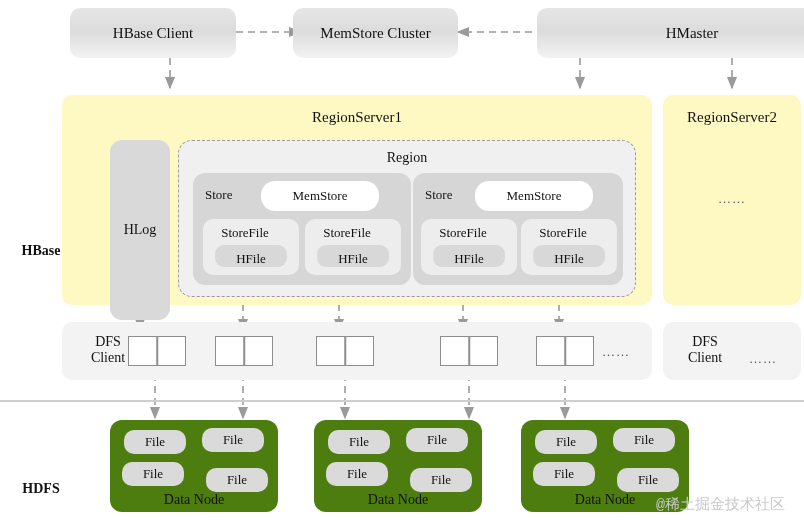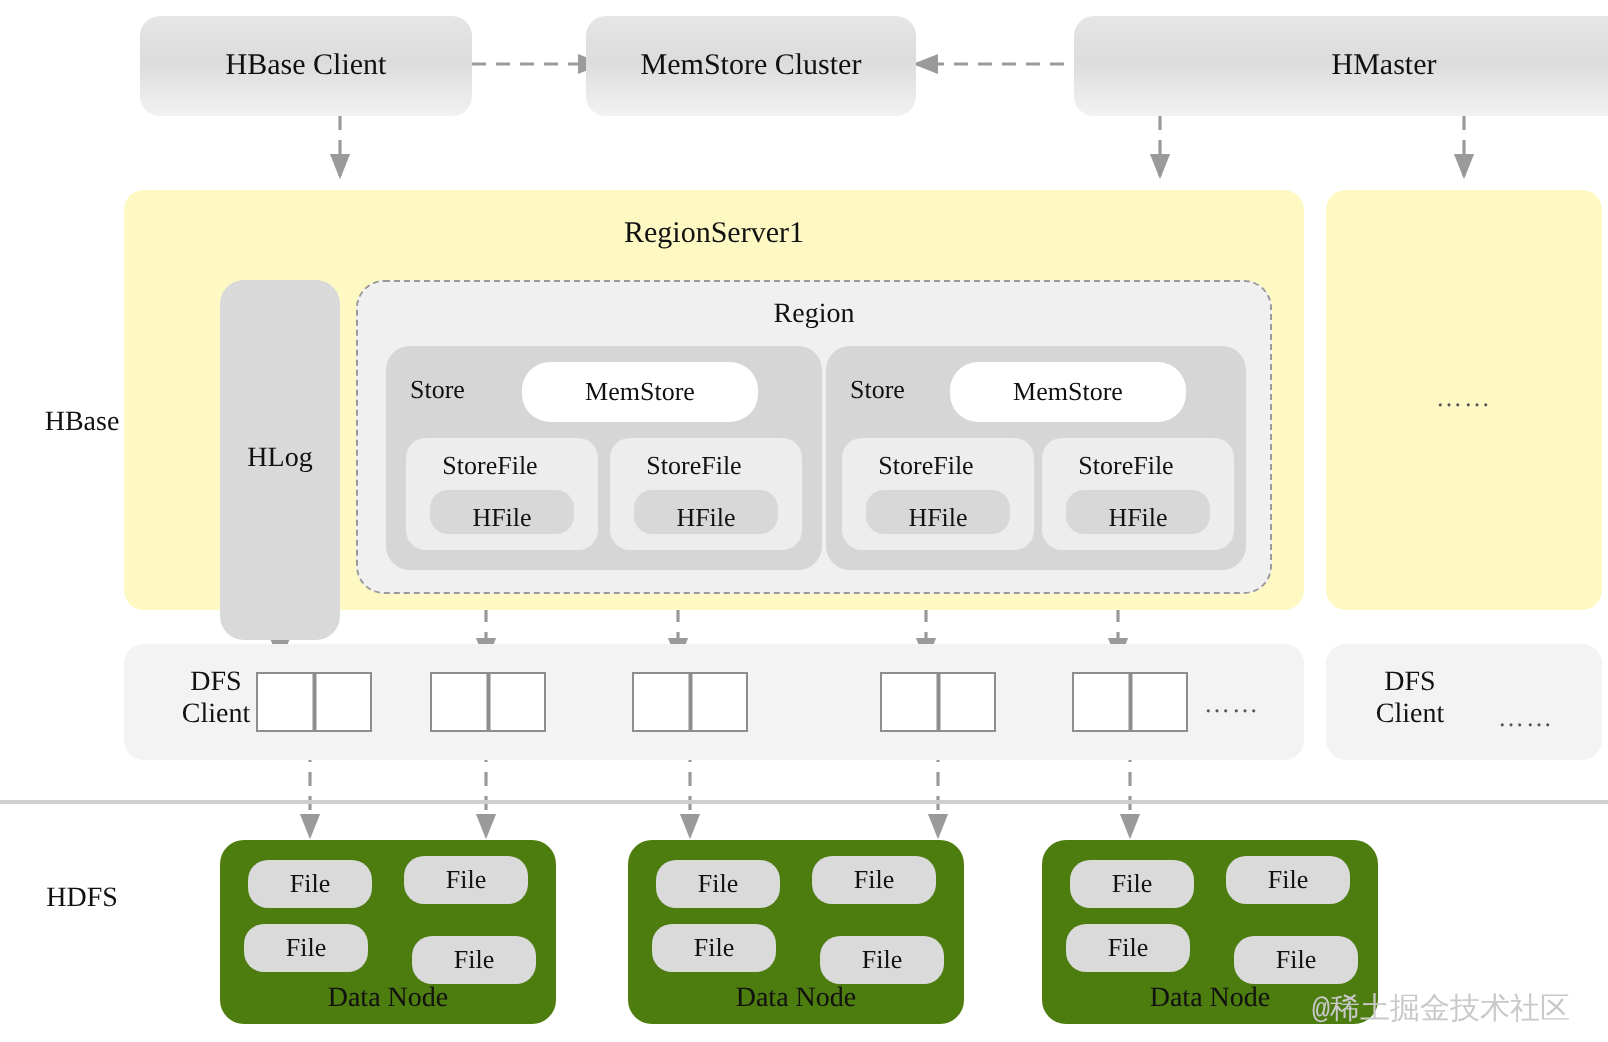--- a/index.html
+++ b/index.html
@@ -87,21 +87,21 @@
   }
 
   
   .divider{background:#cfcfcf;height:1.5px;}
   .datanode{border-radius:12px;background:#4d7c0f;}
   .filepill{border-radius:10px;background:#dadada;font-size:13px;}
   .dn-label{position:absolute;left:0;right:0;text-align:center;font-size:14px;}
 
   .ellipsis{font-size:13px;letter-spacing:1px;color:#555;}
 
-  .sidelabel{font-size:14px;font-weight:normal;}
+  .sidelabel{font-size:14px;font-weight:bold;margin-top:39px;}
 
   .watermark{
     font-family:Liberation Mono, monospace;
     font-size:15px;color:#c9c9c9;white-space:nowrap;
   }
 
   
   svg.arrows{position:absolute;left:0;top:0;width:804px;height:521px;pointer-events:none;}
 </style>
 </head>
@@ -211,20 +211,21 @@
           <div class="storefile-label">StoreFile</div>
           <div class="abs hfile ctr" style="left:12px;top:26px;width:72px;height:22px;">
             <span>HFile</span>
           </div>
         </div>
       </div>
     </div>
   </div>
 
   <div class="abs panel" style="left:663px;top:95px;width:138px;height:210px;">
+    <div class="panel-title">RegionServer2</div>
     <div class="abs ellipsis ctr" style="left:0;top:95px;width:138px;height:18px;">……</div>
   </div>
 
   <div class="abs dfsband" style="left:62px;top:322px;width:590px;height:58px;">
     <div class="abs dfs-label" style="left:14px;top:12px;width:64px;">
       <div>DFS</div>
       <div>Client</div>
     </div>
 
     <div class="abs dfsblock" style="left:66px;top:14px;width:58px;height:30px;"></div>

